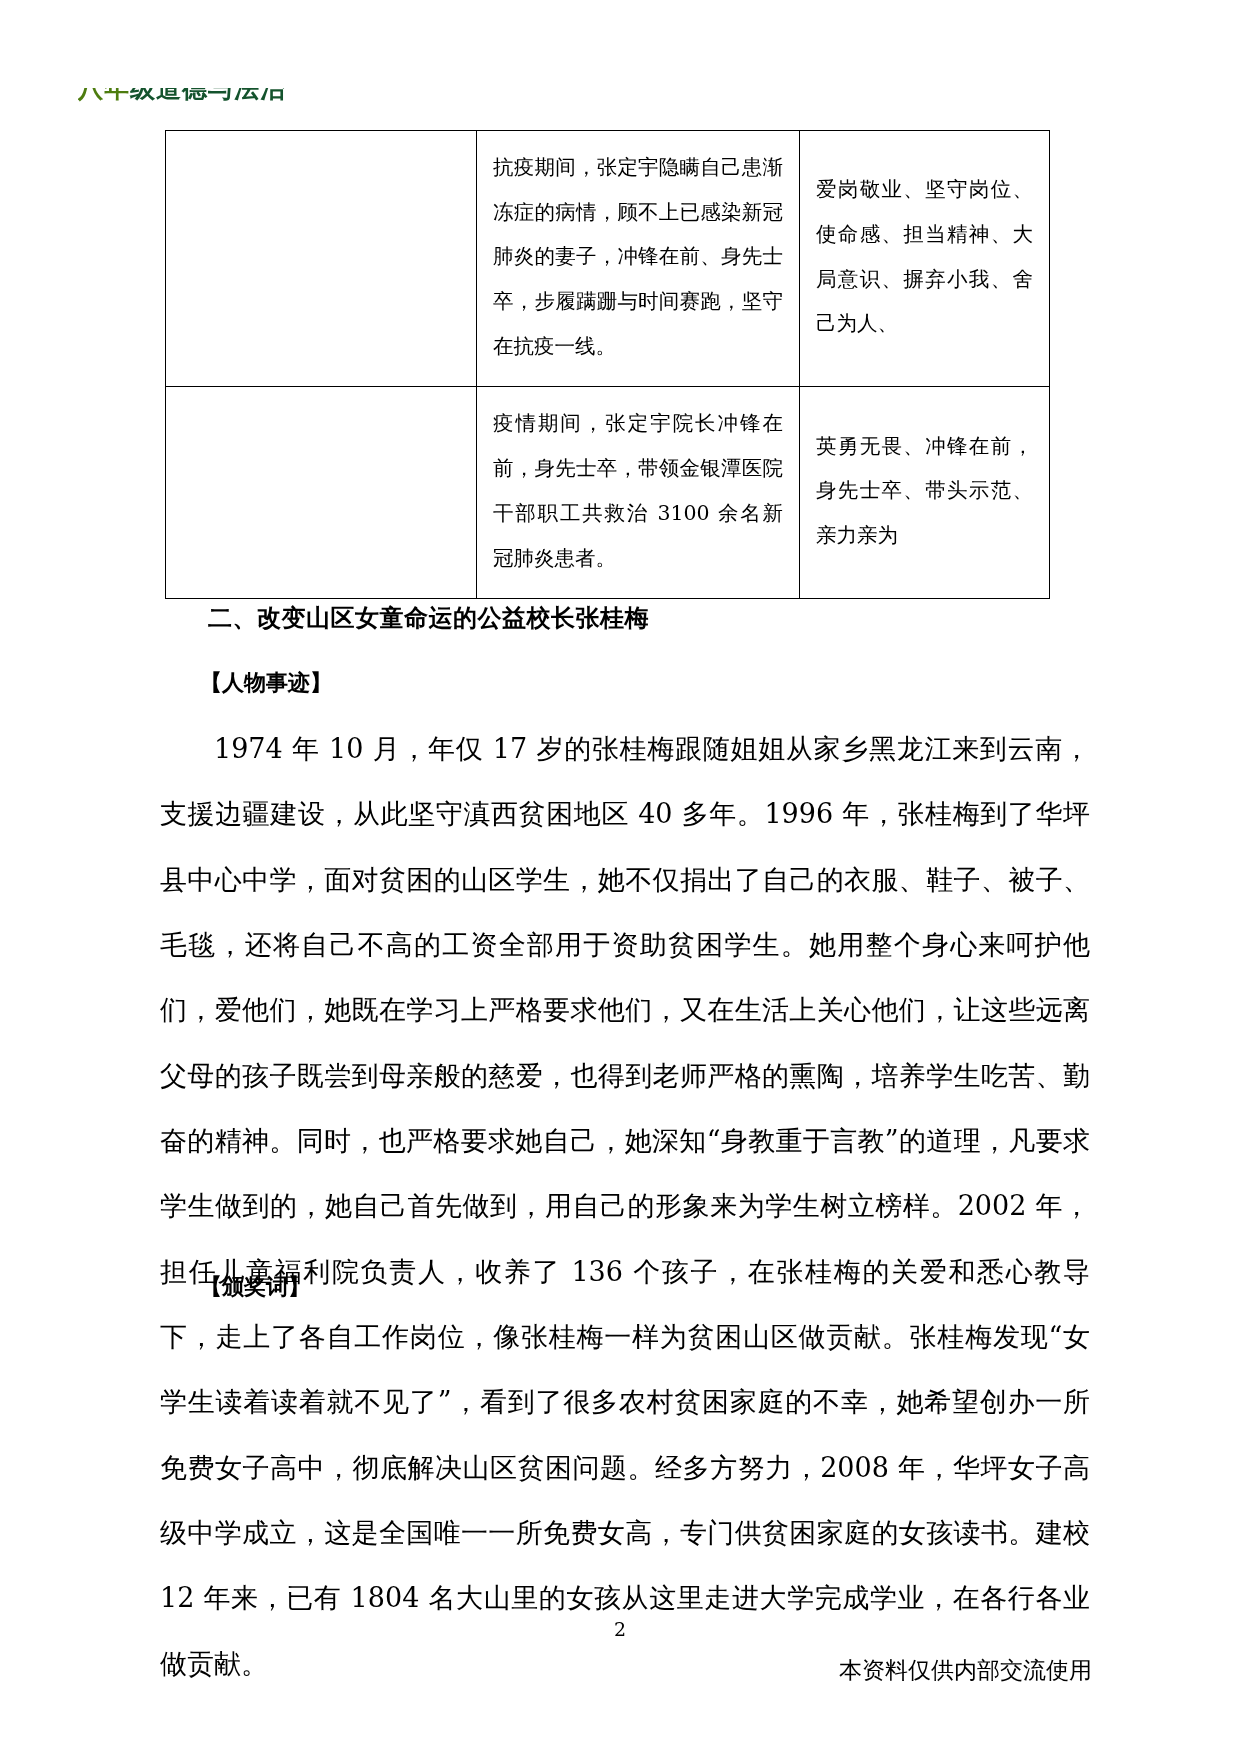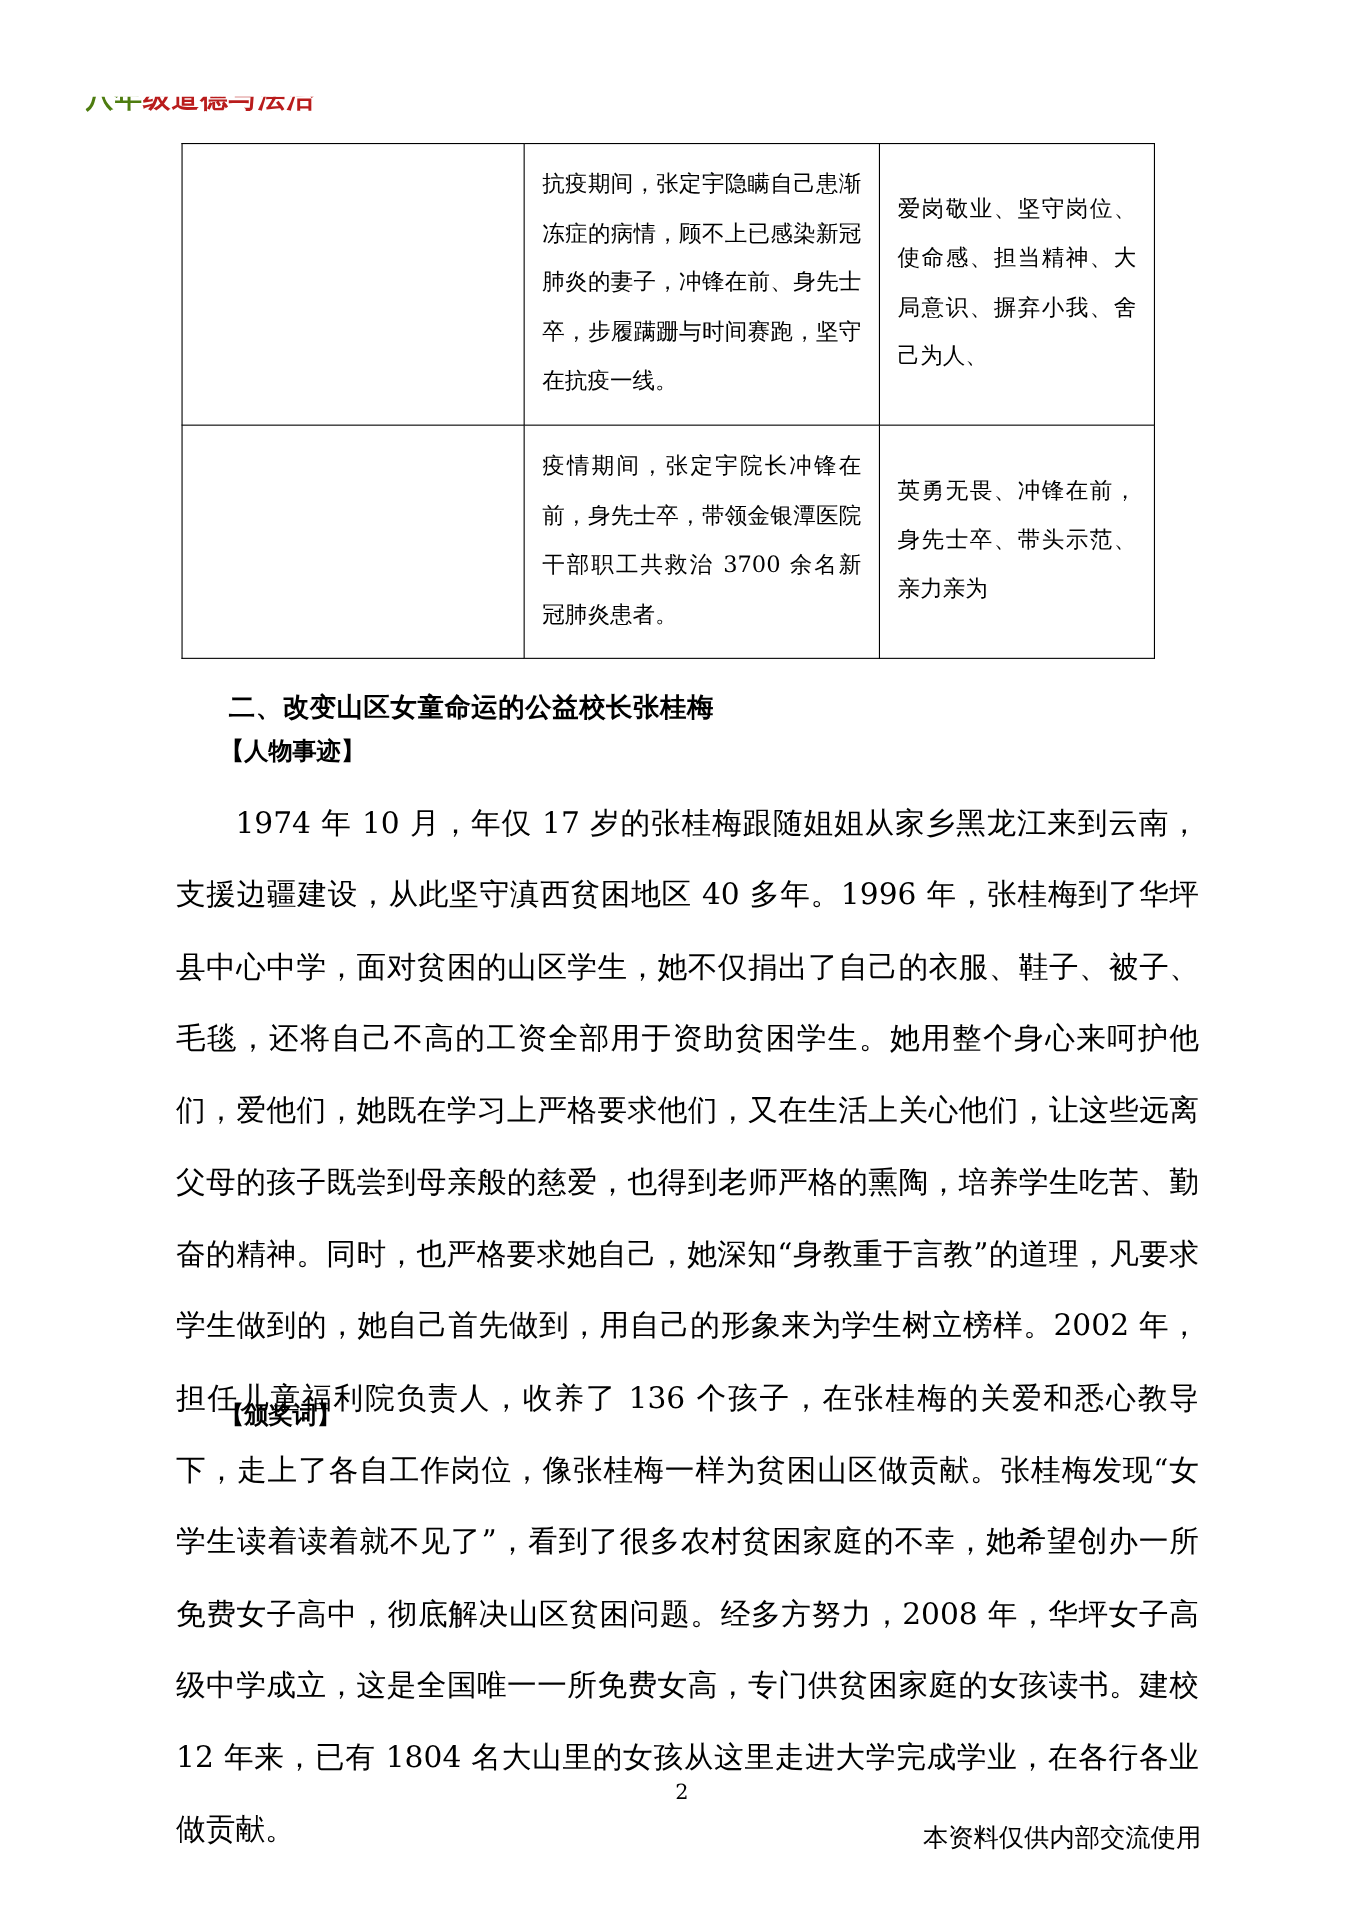--- a/index.html
+++ b/index.html
@@ -29,21 +29,21 @@
     position: absolute;
     left: 0;
     top: -16px;
     white-space: nowrap;
     font-size: 25px;
     font-weight: bold;
     letter-spacing: 1px;
     font-family: "DejaVu Sans", "Liberation Sans", sans-serif;
   }
   .hdr-blue { color: #4d7c0f; }
-  .hdr-black { color: #b91c1c; margin-top: 40px; }
+  .hdr-black { color: #14532d; margin-top: 40px; }
 
   
   .page {
     position: absolute;
     left: 0;
     top: 0;
     width: 1240px;
     height: 1754px;
   }
 
@@ -77,21 +77,20 @@
 
   
   .sec-heading {
     position: absolute;
     left: 208px;
     top: 602px;
     font-size: 24px;
     font-weight: bold;
     letter-spacing: 0.5px;
     font-family: "DejaVu Serif", "Liberation Serif", serif;
-    margin-top: 25px;
   }
 
   
   .sub-label {
     position: absolute;
     left: 200px;
     font-size: 22px;
     font-weight: bold;
     font-family: "DejaVu Serif", "Liberation Serif", serif;
   }
@@ -150,21 +149,21 @@
           <td class="col-b">
             <span class="cellbody">抗疫期间，张定宇隐瞒自己患渐冻症的病情，顾不上已感染新冠肺炎的妻子，冲锋在前、身先士卒，步履蹒跚与时间赛跑，坚守在抗疫一线。</span>
           </td>
           <td class="col-c">
             <span class="cellbody">爱岗敬业、坚守岗位、使命感、担当精神、大局意识、摒弃小我、舍己为人、</span>
           </td>
         </tr>
         <tr>
           <td class="col-a"></td>
           <td class="col-b">
-            <span class="cellbody">疫情期间，张定宇院长冲锋在前，身先士卒，带领金银潭医院干部职工共救治 3700 余名新冠肺炎患者。</span>
+            <span class="cellbody">疫情期间，张定宇院长冲锋在前，身先士卒，带领金银潭医院干部职工共救治 3100 余名新冠肺炎患者。</span>
           </td>
           <td class="col-c">
             <span class="cellbody">英勇无畏、冲锋在前，身先士卒、带头示范、亲力亲为</span>
           </td>
         </tr>
       </tbody>
     </table>
   </div>
 
   <div class="sec-heading">二、改变山区女童命运的公益校长张桂梅</div>

